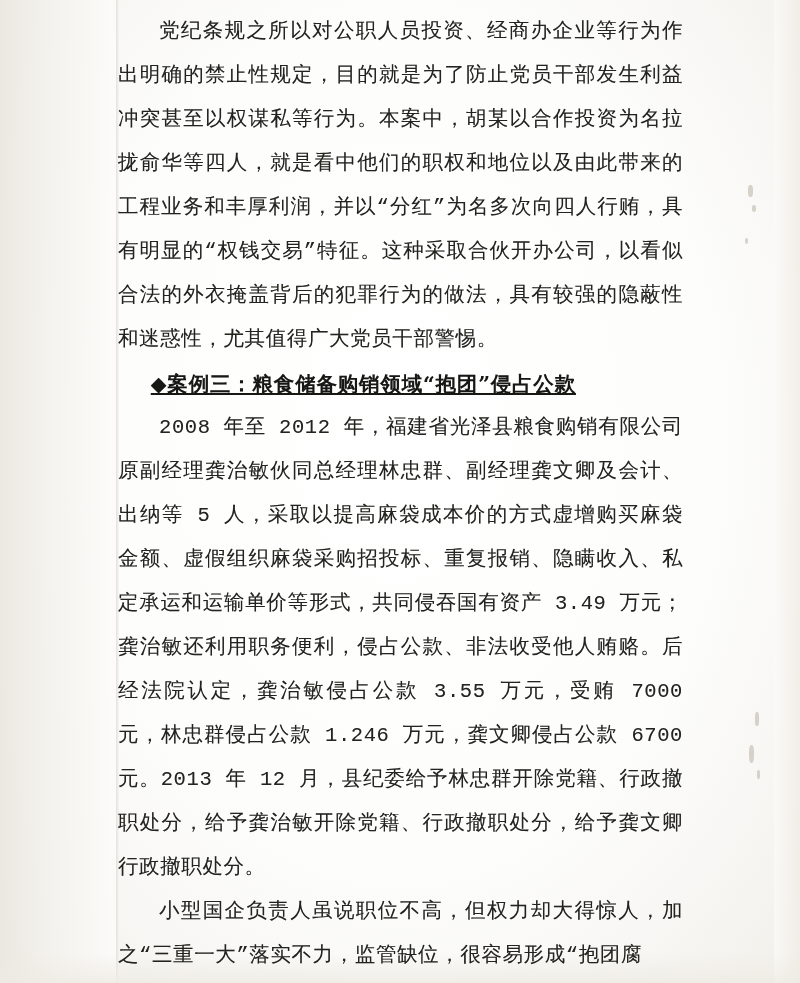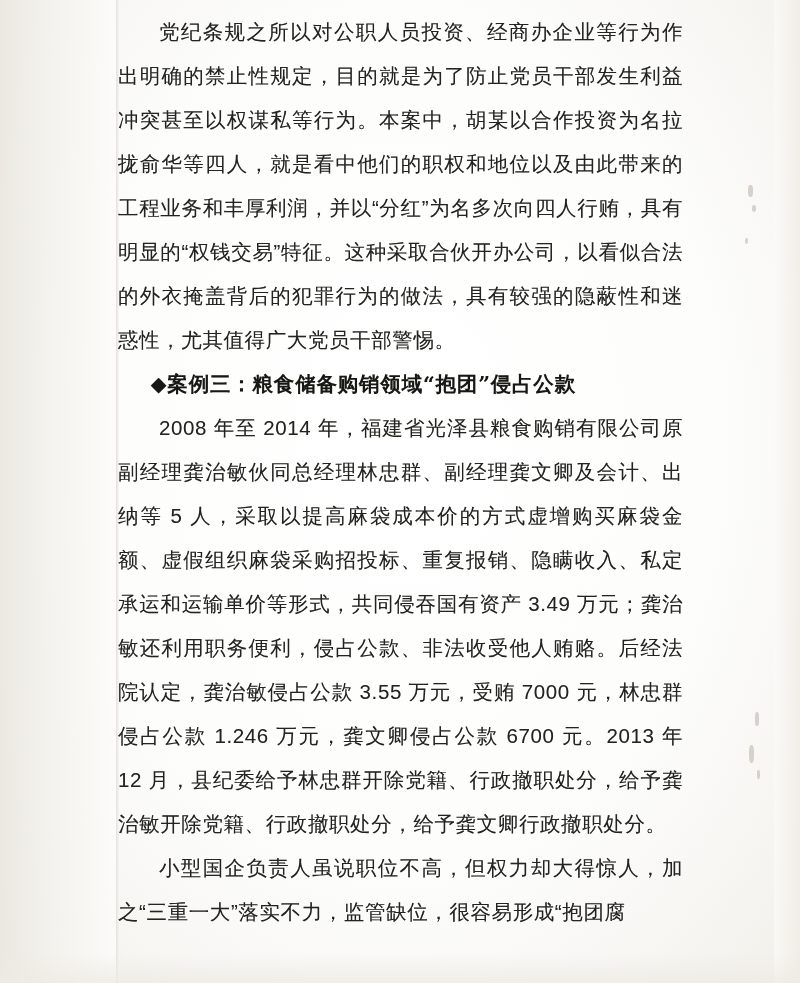--- a/index.html
+++ b/index.html
@@ -78,34 +78,35 @@
   }
 
   p.para {
     margin: 0;
     font-size: 20.5px;
     line-height: 44px;
     color: #23231f;
     letter-spacing: 0.6px;
     text-align: justify;
     text-justify: inter-ideograph;
-    font-family: Liberation Sans, sans-serif;
+    font-family: Liberation Mono, monospace;
   }
   p.para.indent {
     text-indent: 2em;
   }
   p.heading {
     margin: 0;
     font-size: 20.5px;
     line-height: 44px;
     color: #171714;
     font-weight: bold;
     letter-spacing: 0.8px;
     text-indent: 1.6em;
     font-family: "DejaVu Serif", "Liberation Serif", serif;
+    text-decoration: underline;
   }
   .blk {
     margin-bottom: 0;
   }
   .spacer-sm { height: 10px; }
 
   
   .content p {
     text-shadow: 0 0 0.4px rgba(0,0,0,0.22);
   }
@@ -126,18 +127,18 @@
   <div class="speck" style="left:749px; top:745px; width:5px; height:18px;"></div>
   <div class="speck" style="left:757px; top:770px; width:3px; height:9px;"></div>
 
   <div class="content">
     <div class="spacer-sm"></div>
 
     <p class="para indent blk">党纪条规之所以对公职人员投资、经商办企业等行为作出明确的禁止性规定，目的就是为了防止党员干部发生利益冲突甚至以权谋私等行为。本案中，胡某以合作投资为名拉拢俞华等四人，就是看中他们的职权和地位以及由此带来的工程业务和丰厚利润，并以“分红”为名多次向四人行贿，具有明显的“权钱交易”特征。这种采取合伙开办公司，以看似合法的外衣掩盖背后的犯罪行为的做法，具有较强的隐蔽性和迷惑性，尤其值得广大党员干部警惕。</p>
 
     <p class="heading blk">◆案例三：粮食储备购销领域“抱团”侵占公款</p>
 
-    <p class="para indent blk">2008 年至 2014 年，福建省光泽县粮食购销有限公司原副经理龚治敏伙同总经理林忠群、副经理龚文卿及会计、出纳等 5 人，采取以提高麻袋成本价的方式虚增购买麻袋金额、虚假组织麻袋采购招投标、重复报销、隐瞒收入、私定承运和运输单价等形式，共同侵吞国有资产 3.49 万元；龚治敏还利用职务便利，侵占公款、非法收受他人贿赂。后经法院认定，龚治敏侵占公款 3.55 万元，受贿 7000 元，林忠群侵占公款 1.246 万元，龚文卿侵占公款 6700 元。2013 年 12 月，县纪委给予林忠群开除党籍、行政撤职处分，给予龚治敏开除党籍、行政撤职处分，给予龚文卿行政撤职处分。</p>
+    <p class="para indent blk">2008 年至 2012 年，福建省光泽县粮食购销有限公司原副经理龚治敏伙同总经理林忠群、副经理龚文卿及会计、出纳等 5 人，采取以提高麻袋成本价的方式虚增购买麻袋金额、虚假组织麻袋采购招投标、重复报销、隐瞒收入、私定承运和运输单价等形式，共同侵吞国有资产 3.49 万元；龚治敏还利用职务便利，侵占公款、非法收受他人贿赂。后经法院认定，龚治敏侵占公款 3.55 万元，受贿 7000 元，林忠群侵占公款 1.246 万元，龚文卿侵占公款 6700 元。2013 年 12 月，县纪委给予林忠群开除党籍、行政撤职处分，给予龚治敏开除党籍、行政撤职处分，给予龚文卿行政撤职处分。</p>
 
 
     <p class="para indent blk">小型国企负责人虽说职位不高，但权力却大得惊人，加之“三重一大”落实不力，监管缺位，很容易形成“抱团腐</p>
   </div>
 </div>
 
 </body></html>

